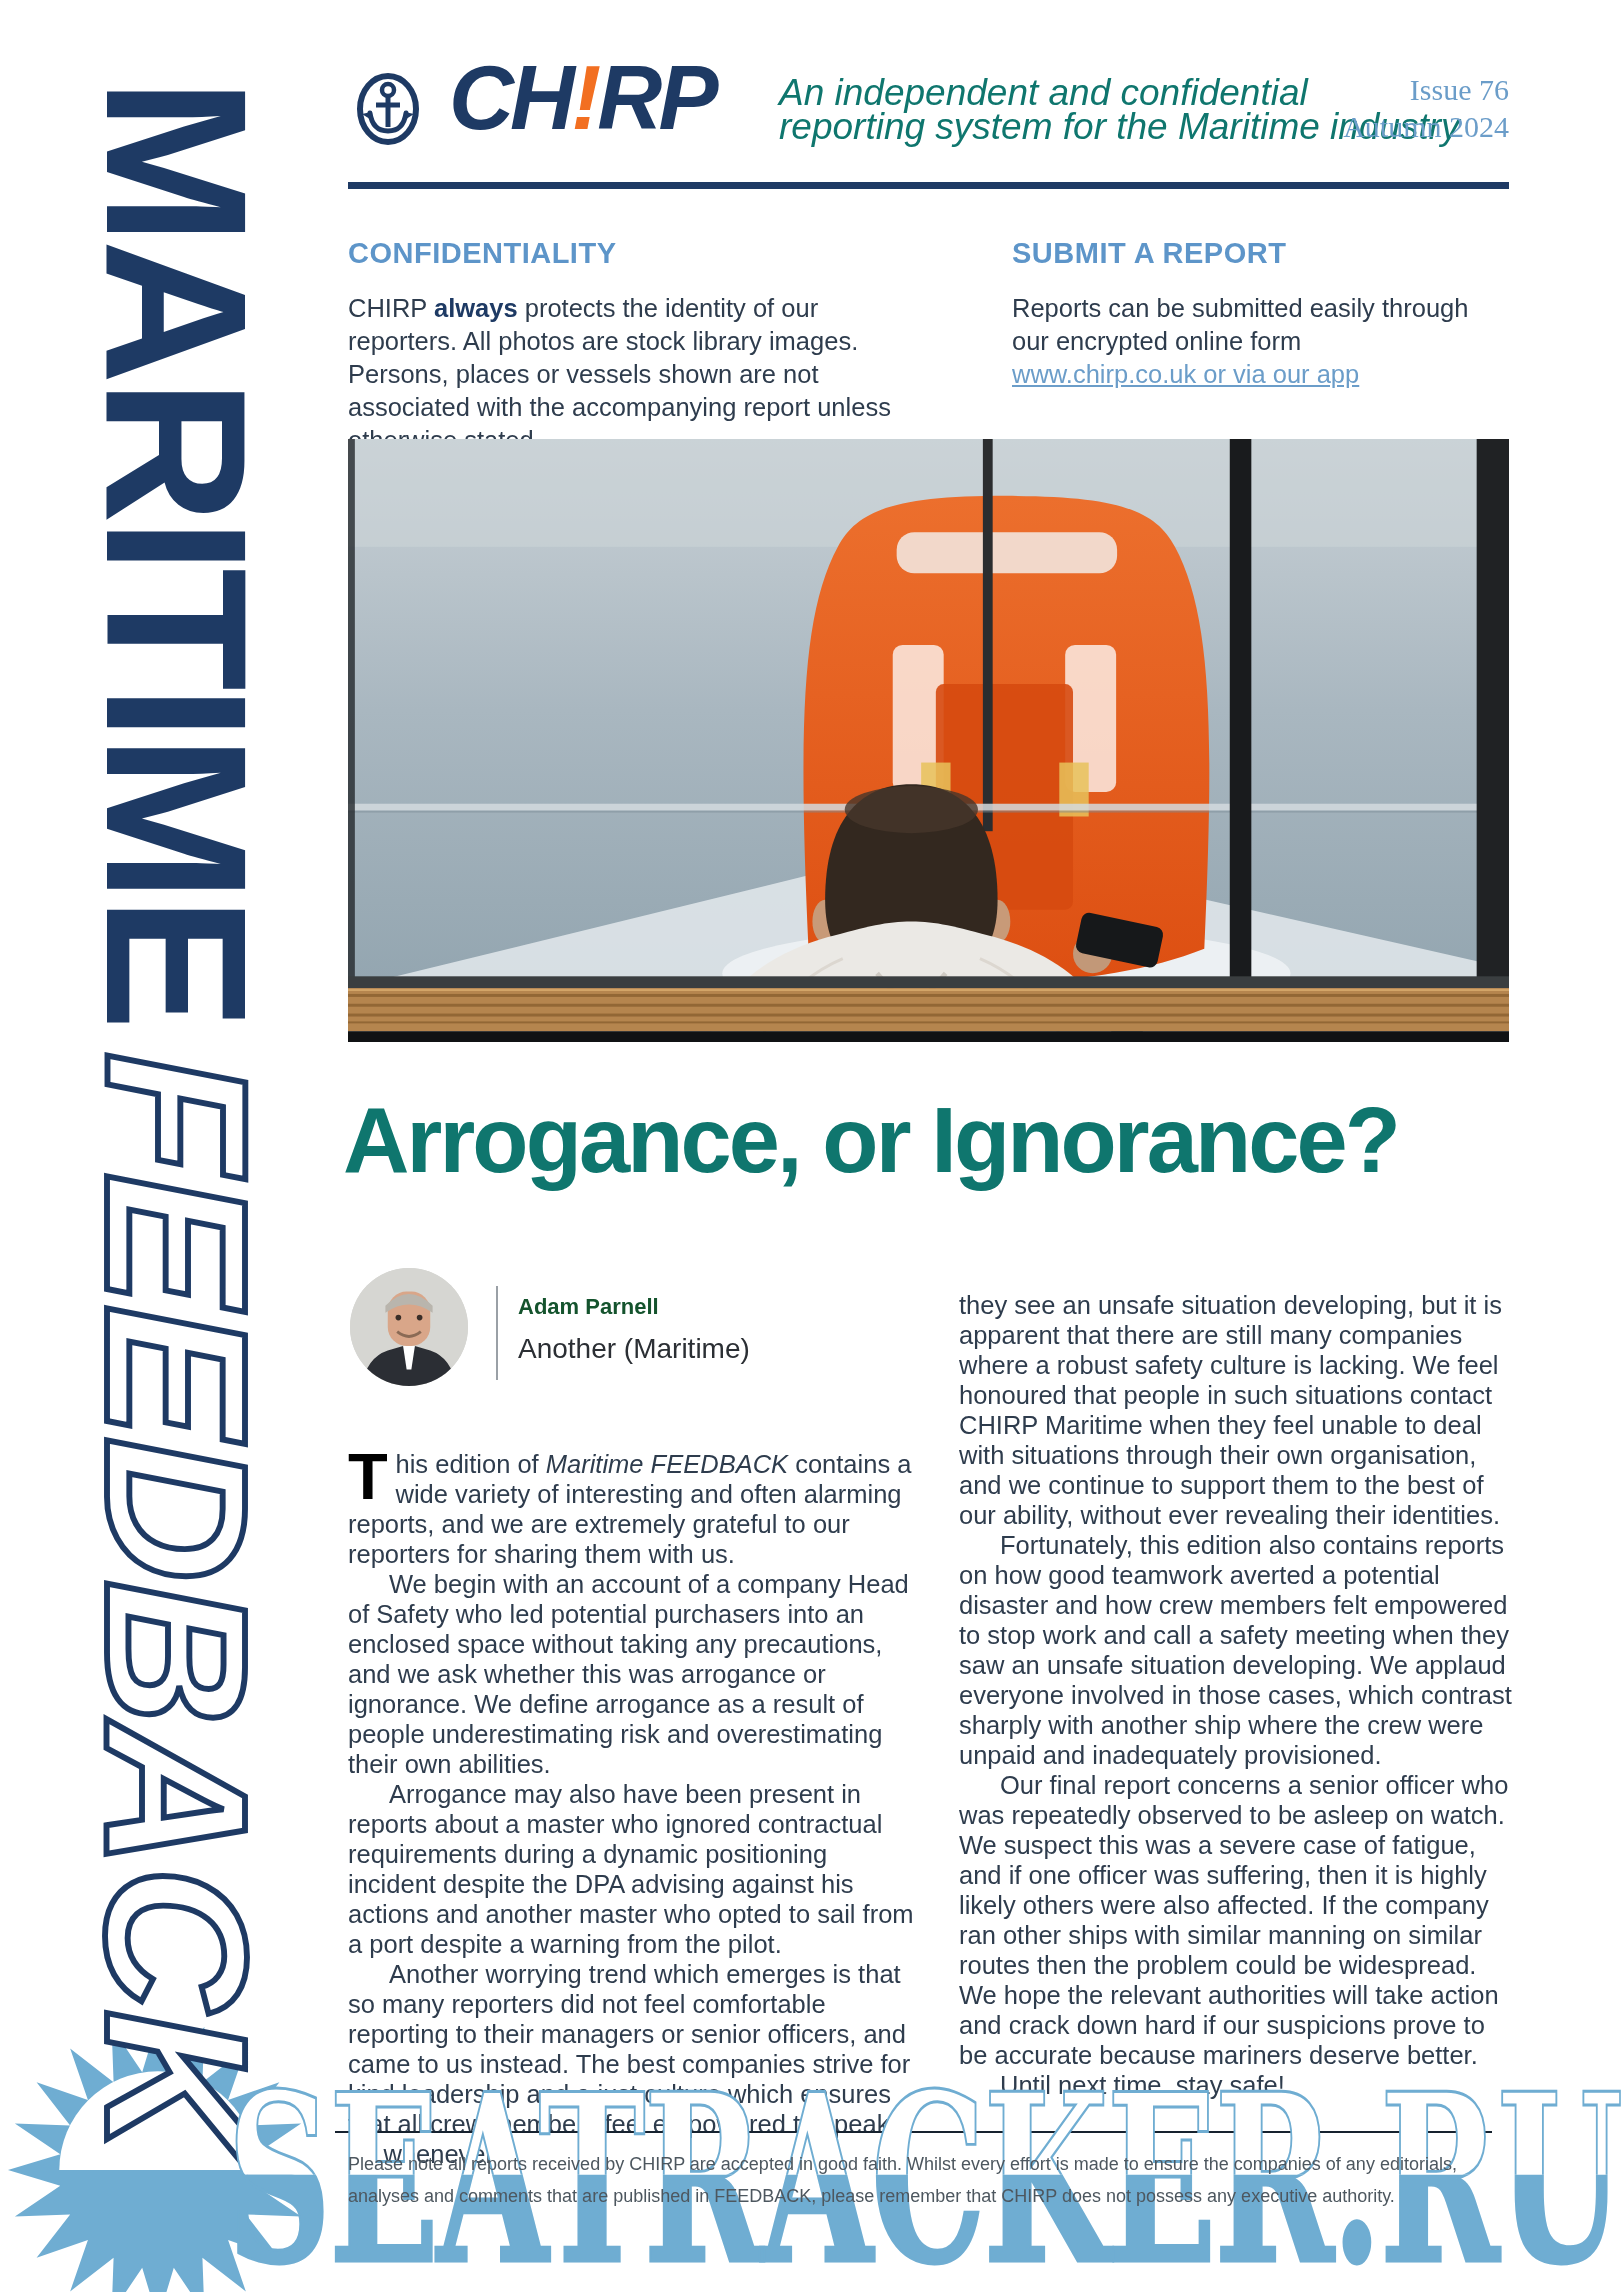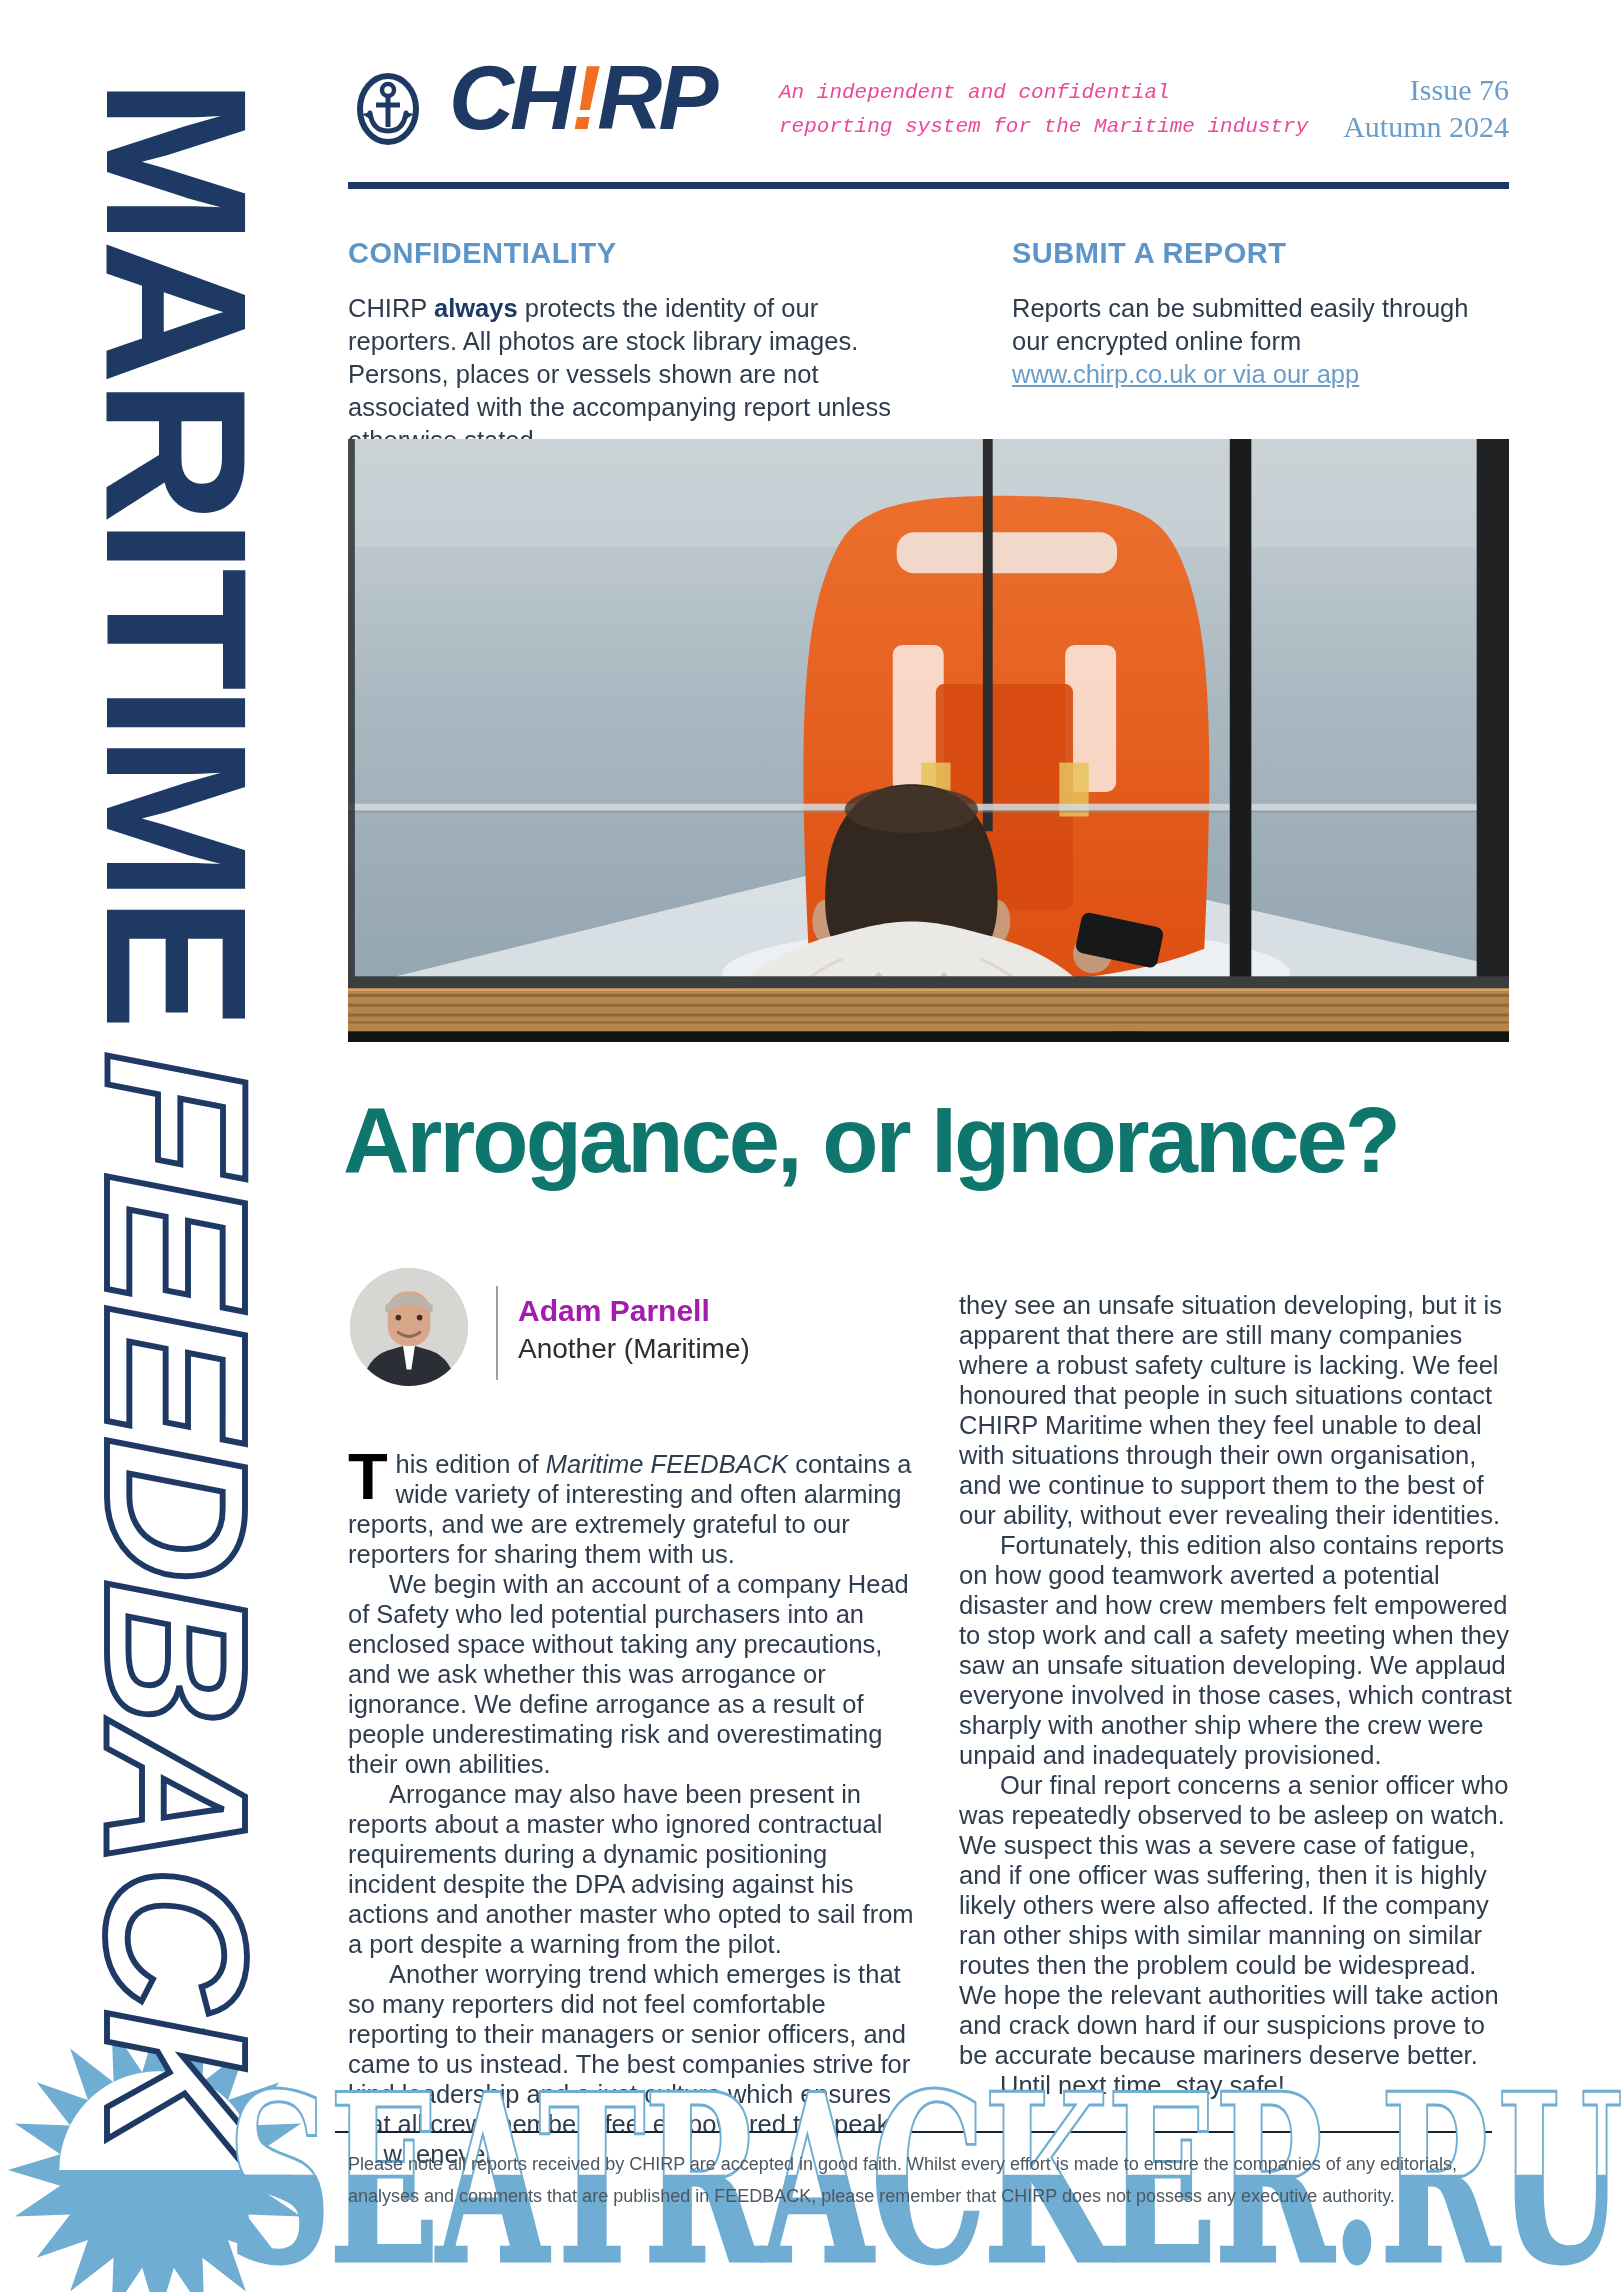--- a/index.html
+++ b/index.html
@@ -11,22 +11,22 @@
     transform:rotate(90deg);transform-origin:0 0;white-space:nowrap;line-height:191px;z-index:2;}
   .maritime{font-size:201px;font-weight:700;color:#1e3a64;letter-spacing:-5.9px;}
   .feedback{font-size:201px;font-weight:600;font-style:italic;color:#ffffff;
     -webkit-text-stroke:5.9px #1e3a64;letter-spacing:-2px;margin-left:27.4px;}
 
   
   .logo-icon{position:absolute;left:348px;top:69px;width:80px;height:80px;}
   .logo-text{position:absolute;left:449px;top:47px;font-size:90px;font-weight:800;
     font-style:italic;color:#1e3a64;letter-spacing:-3.9px;}
   .logo-text .bang{color:#f26f21;}
-  .tagline{position:absolute;left:779px;top:76px;font-size:21px;font-style:italic;
-    color:#ec4899;line-height:34px;font-family:Liberation Mono, monospace;}
+  .tagline{position:absolute;left:779px;top:76px;font-size:37px;font-style:italic;
+    color:#0f766e;line-height:34px;}
   .issue-info{position:absolute;left:1215px;top:71px;width:294px;text-align:right;
     font-size:30px;color:#6b9dc9;line-height:37px;font-family:Liberation Serif, serif;}
   .header-rule{position:absolute;left:348px;top:182px;width:1161px;height:6.9px;background:#1e3a64;}
 
   
   .sec-head{position:absolute;top:237px;font-size:29px;font-weight:700;color:#5d95c9;letter-spacing:0.5px;}
   .sec-body{position:absolute;top:292px;font-size:25.5px;line-height:33px;color:#2e3c4d;}
   .sec-body b{color:#1e3a64;margin-top:24px;}
   .conf-head{left:348px;} .conf-body{left:348px;width:559px;}
   .sub-head{left:1012px;} .sub-body{left:1012px;width:480px;}
@@ -34,21 +34,21 @@
 
   
   .photo{position:absolute;left:348px;top:439px;width:1161px;height:603px;z-index:2;}
 
   
   .headline{position:absolute;left:343px;top:1088px;font-size:92px;font-weight:700;
     color:#0f766e;letter-spacing:-2.9px;}
   .avatar{position:absolute;left:350px;top:1268px;width:118px;height:118px;border-radius:50%;
     overflow:hidden;background:#d6d6d2;}
   .author-div{position:absolute;left:496px;top:1286px;width:2px;height:94px;background:#9aa0a6;}
-  .author-name{position:absolute;left:518px;top:1294px;font-size:30px;font-weight:700;color:#a21caf;}
+  .author-name{position:absolute;left:518px;top:1294px;font-size:22px;font-weight:700;color:#14532d;}
   .author-title{position:absolute;left:518px;top:1333px;font-size:28px;color:#2b2f34;}
 
   .col{position:absolute;font-size:25.5px;line-height:30px;color:#2e3c4d;text-align:left;}
   .col-1{left:348px;top:1449px;width:567px;}
   .col-2{left:959px;top:1290px;width:561px;}
   .col p{margin:0;}
   .col p.ind{text-indent:41px;}
   .dropcap{float:left;font-size:65px;line-height:51px;font-weight:700;color:#000;
     padding-right:7.8px;padding-top:2px;}
   .ital{font-style:italic;}

